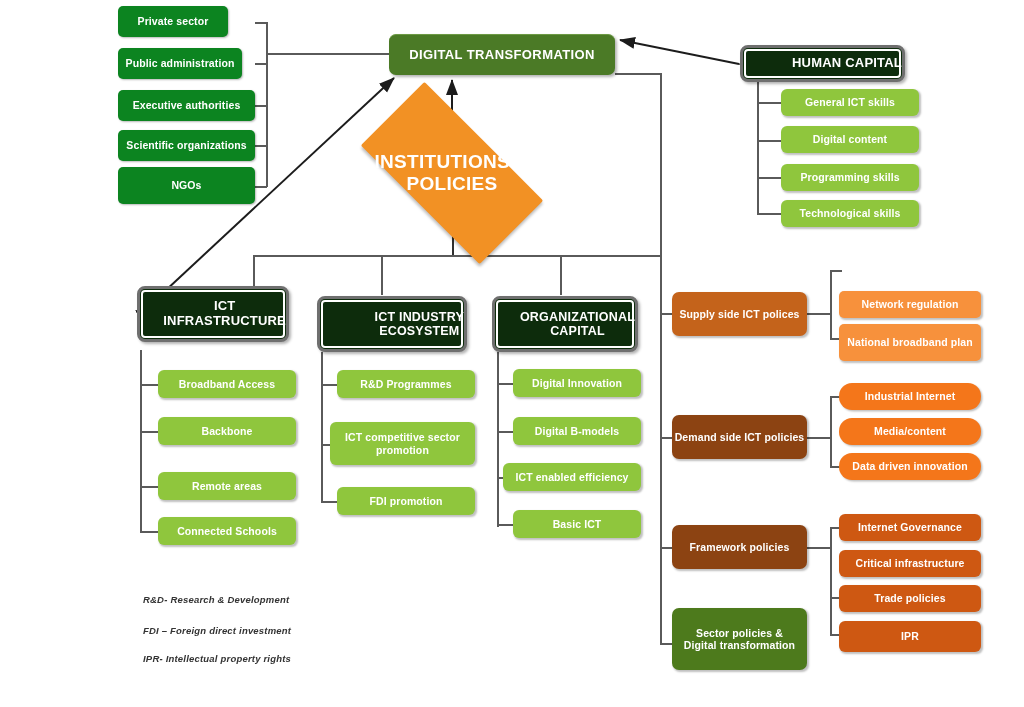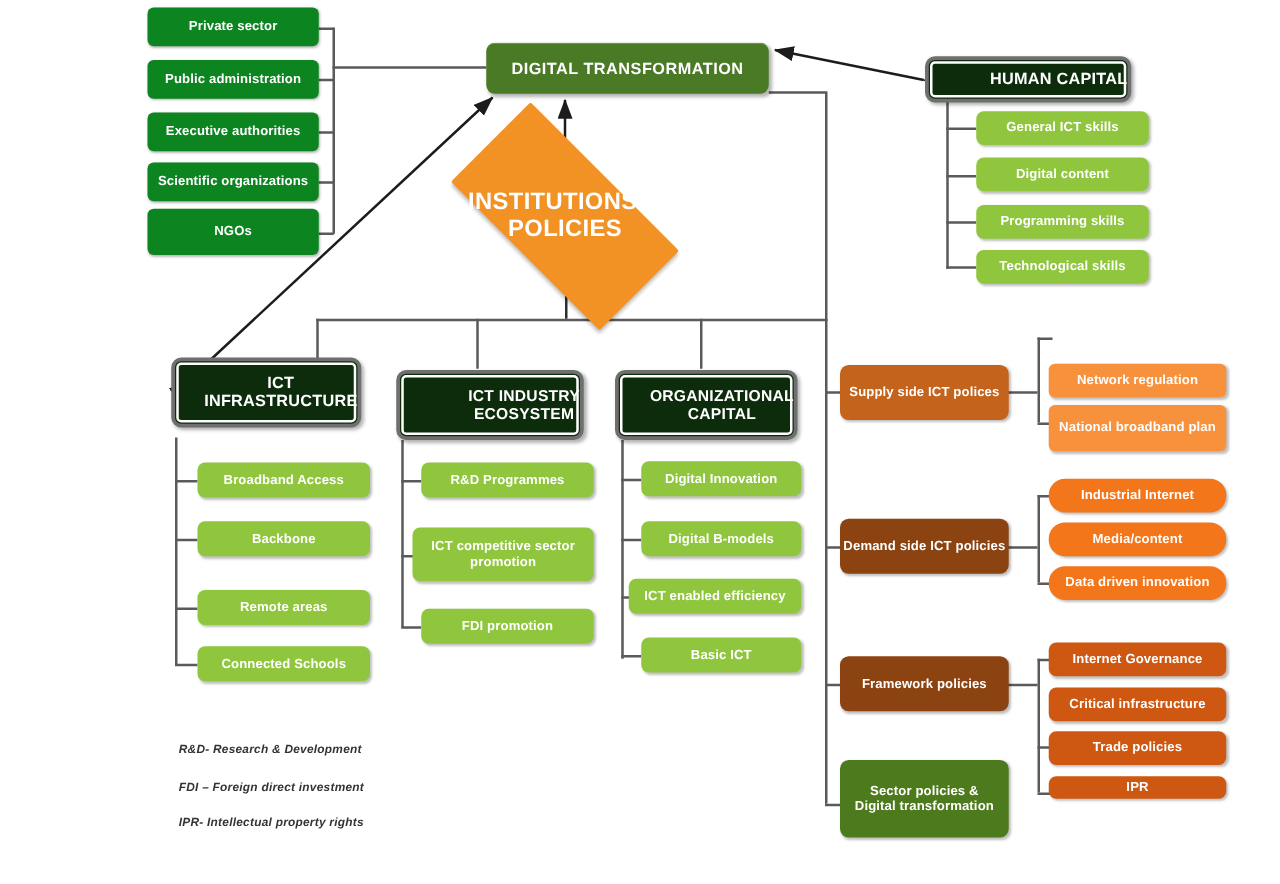--- a/index.html
+++ b/index.html
@@ -199,24 +199,24 @@
       </marker>
     </defs>
 
     <line x1="739" y1="64" x2="620" y2="40" stroke="#1c1c1c" stroke-width="2" marker-start="url(#ah2)" marker-end="url(#ah)"></line>
 
     <line x1="150" y1="305" x2="394" y2="78" stroke="#1c1c1c" stroke-width="2" marker-start="url(#ah2)" marker-end="url(#ah)"></line>
 
     <line x1="452" y1="126" x2="452" y2="80" stroke="#1c1c1c" stroke-width="2" marker-start="url(#ah2)" marker-end="url(#ah)"></line>
   </svg>
 
-  <div class="node n-green" style="left:118px;top:6px;width:137px;height:31px;">
+  <div class="node n-green" style="left:118px;top:6px;width:110px;height:31px;">
     <span>Private sector</span>
   </div>
-  <div class="node n-green" style="left:118px;top:48px;width:137px;height:31px;">
+  <div class="node n-green" style="left:118px;top:48px;width:124px;height:31px;">
     <span>Public administration</span>
   </div>
   <div class="node n-green" style="left:118px;top:90px;width:137px;height:31px;">
     <span>Executive authorities</span>
   </div>
   <div class="node n-green" style="left:118px;top:130px;width:137px;height:31px;">
     <span>Scientific organizations</span>
   </div>
   <div class="node n-green" style="left:118px;top:167px;width:137px;height:37px;">
     <span>NGOs</span>
@@ -332,21 +332,21 @@
   </div>
   <div class="node n-orange-deep" style="left:839px;top:514px;width:142px;height:27px;">
     <span>Internet Governance</span>
   </div>
   <div class="node n-orange-deep" style="left:839px;top:550px;width:142px;height:27px;">
     <span>Critical infrastructure</span>
   </div>
   <div class="node n-orange-deep" style="left:839px;top:585px;width:142px;height:27px;">
     <span>Trade policies</span>
   </div>
-  <div class="node n-orange-deep" style="left:839px;top:621px;width:142px;height:18px;">
+  <div class="node n-orange-deep" style="left:839px;top:621px;width:142px;height:31px;">
     <span>IPR</span>
   </div>
 
   <div class="node n-sector" style="left:672px;top:608px;width:135px;height:62px;">
     <span>
       <span>Sector policies &amp;</span><br>
       <span>Digital transformation</span>
     </span>
   </div>
 

